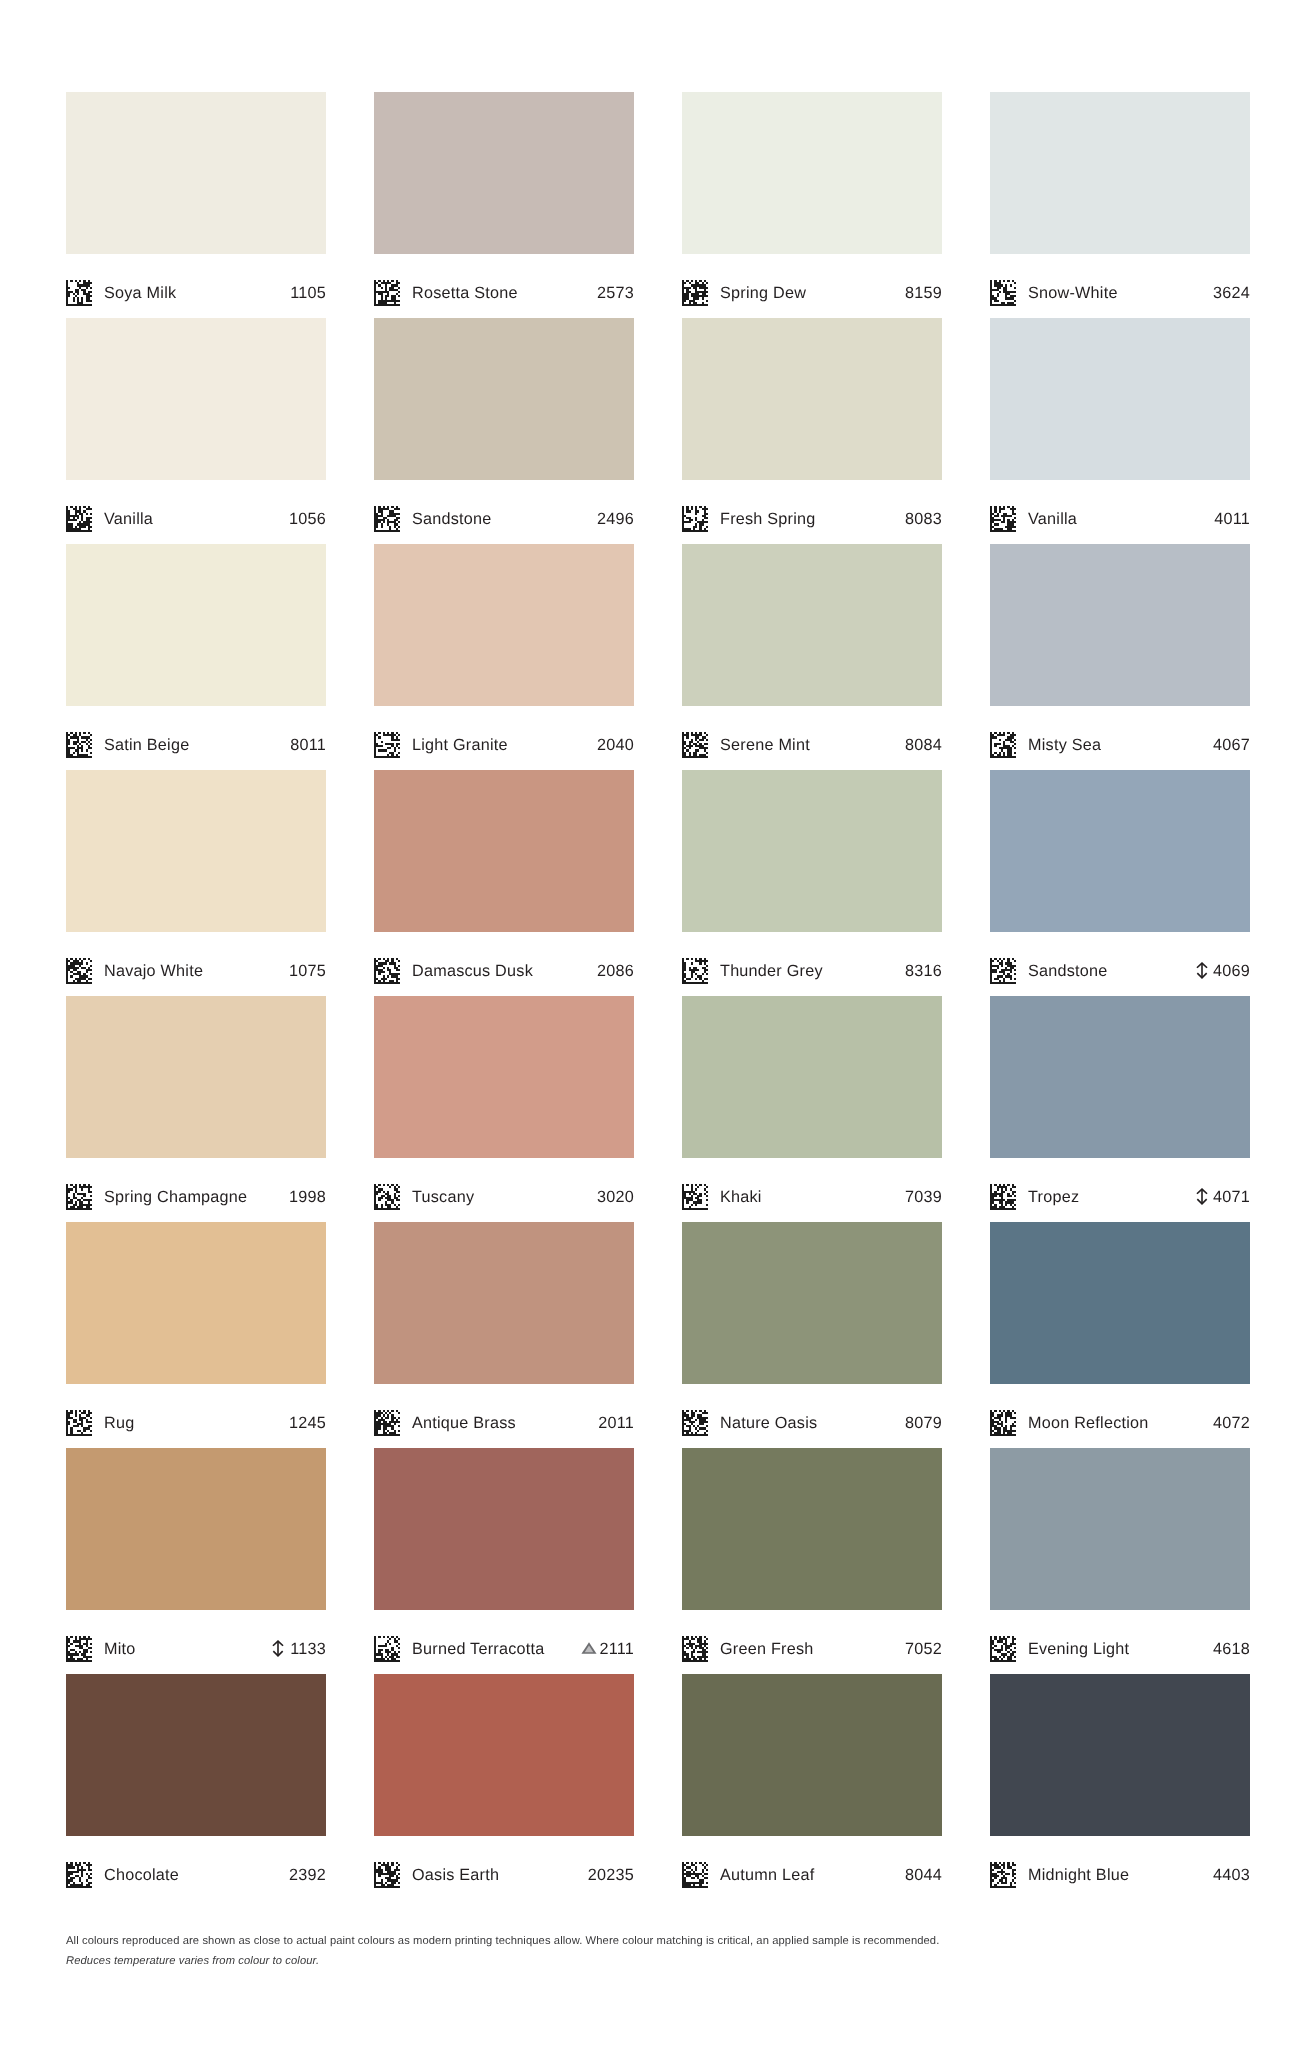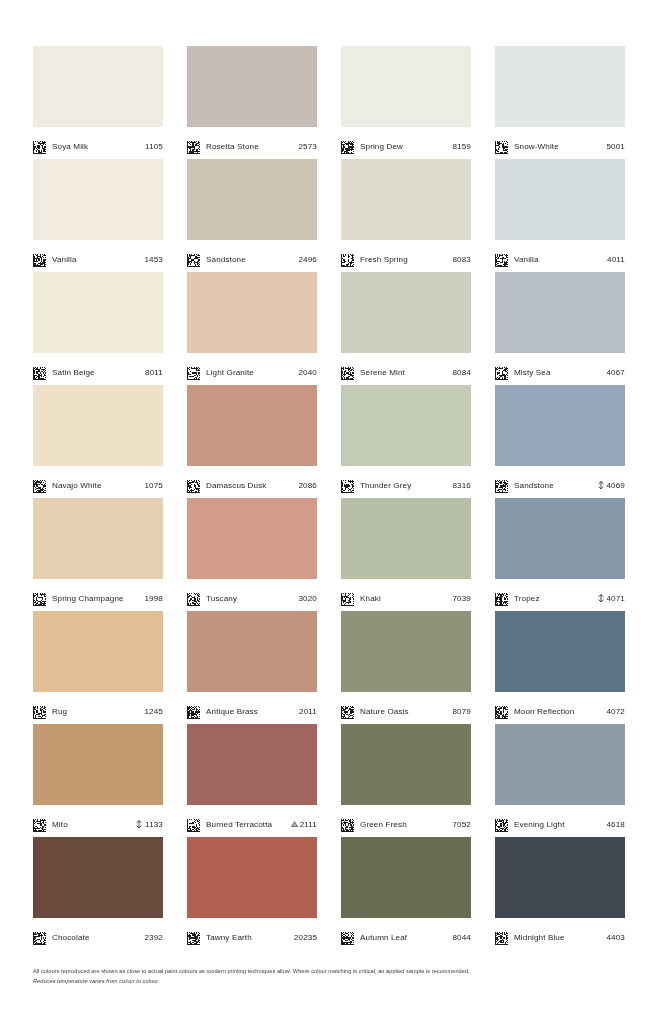--- a/index.html
+++ b/index.html
@@ -486,21 +486,21 @@
                 <rect x="6" y="11" width="1" height="1"></rect>
                 <rect x="7" y="11" width="1" height="1"></rect>
                 <rect x="8" y="11" width="1" height="1"></rect>
                 <rect x="9" y="11" width="1" height="1"></rect>
                 <rect x="10" y="11" width="1" height="1"></rect>
                 <rect x="11" y="11" width="1" height="1"></rect>
               </g>
             </svg></span>
           <span class="cname">Snow-White</span>
           <span class="cright">
-            <span class="ccode">5001</span>
+            <span class="ccode">3624</span>
           </span>
         </div>
       </div>
       <div class="cell">
         <div class="swatch" style="background: rgb(242, 236, 224);"></div>
         <div class="caption">
           <span class="dm-icon"><svg viewBox="0 0 12 12" width="13" height="13" shape-rendering="crispEdges">
               <rect width="12" height="12" fill="#ffffff"></rect>
               <g fill="#1a1a1a">
                 <rect x="0" y="0" width="1" height="1"></rect>
@@ -593,21 +593,21 @@
                 <rect x="6" y="11" width="1" height="1"></rect>
                 <rect x="7" y="11" width="1" height="1"></rect>
                 <rect x="8" y="11" width="1" height="1"></rect>
                 <rect x="9" y="11" width="1" height="1"></rect>
                 <rect x="10" y="11" width="1" height="1"></rect>
                 <rect x="11" y="11" width="1" height="1"></rect>
               </g>
             </svg></span>
           <span class="cname">Vanilla</span>
           <span class="cright">
-            <span class="ccode">1453</span>
+            <span class="ccode">1056</span>
           </span>
         </div>
       </div>
       <div class="cell">
         <div class="swatch" style="background: rgb(205, 195, 178);"></div>
         <div class="caption">
           <span class="dm-icon"><svg viewBox="0 0 12 12" width="13" height="13" shape-rendering="crispEdges">
               <rect width="12" height="12" fill="#ffffff"></rect>
               <g fill="#1a1a1a">
                 <rect x="0" y="0" width="1" height="1"></rect>
@@ -3050,21 +3050,21 @@
                 <rect x="4" y="11" width="1" height="1"></rect>
                 <rect x="5" y="11" width="1" height="1"></rect>
                 <rect x="6" y="11" width="1" height="1"></rect>
                 <rect x="7" y="11" width="1" height="1"></rect>
                 <rect x="8" y="11" width="1" height="1"></rect>
                 <rect x="9" y="11" width="1" height="1"></rect>
                 <rect x="10" y="11" width="1" height="1"></rect>
                 <rect x="11" y="11" width="1" height="1"></rect>
               </g>
             </svg></span>
-          <span class="cname">Tawny Earth</span>
+          <span class="cname">Oasis Earth</span>
           <span class="cright">
             <span class="ccode">20235</span>
           </span>
         </div>
       </div>
       <div class="cell">
         <div class="swatch" style="background: rgb(105, 107, 82);"></div>
         <div class="caption">
           <span class="dm-icon"><svg viewBox="0 0 12 12" width="13" height="13" shape-rendering="crispEdges">
               <rect width="12" height="12" fill="#ffffff"></rect>

